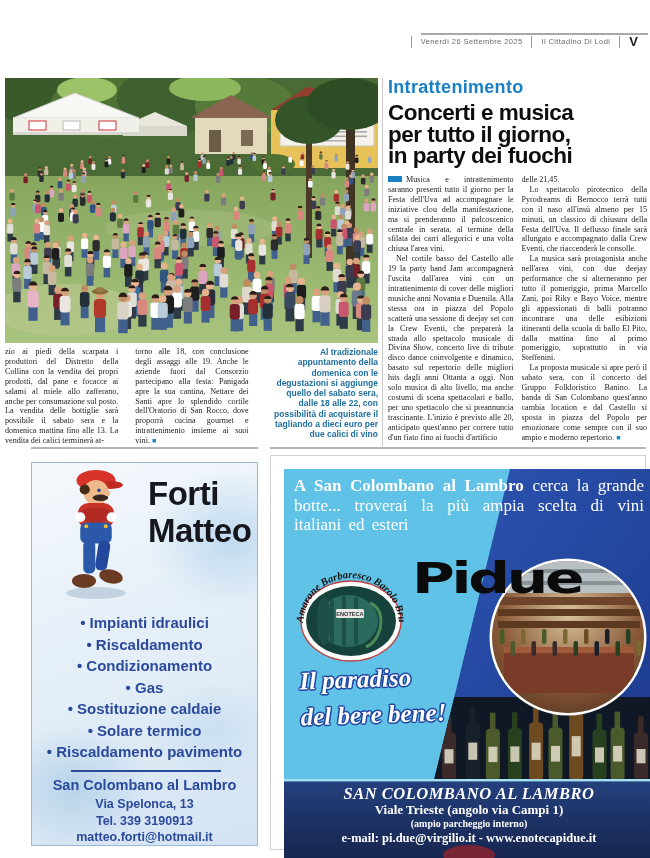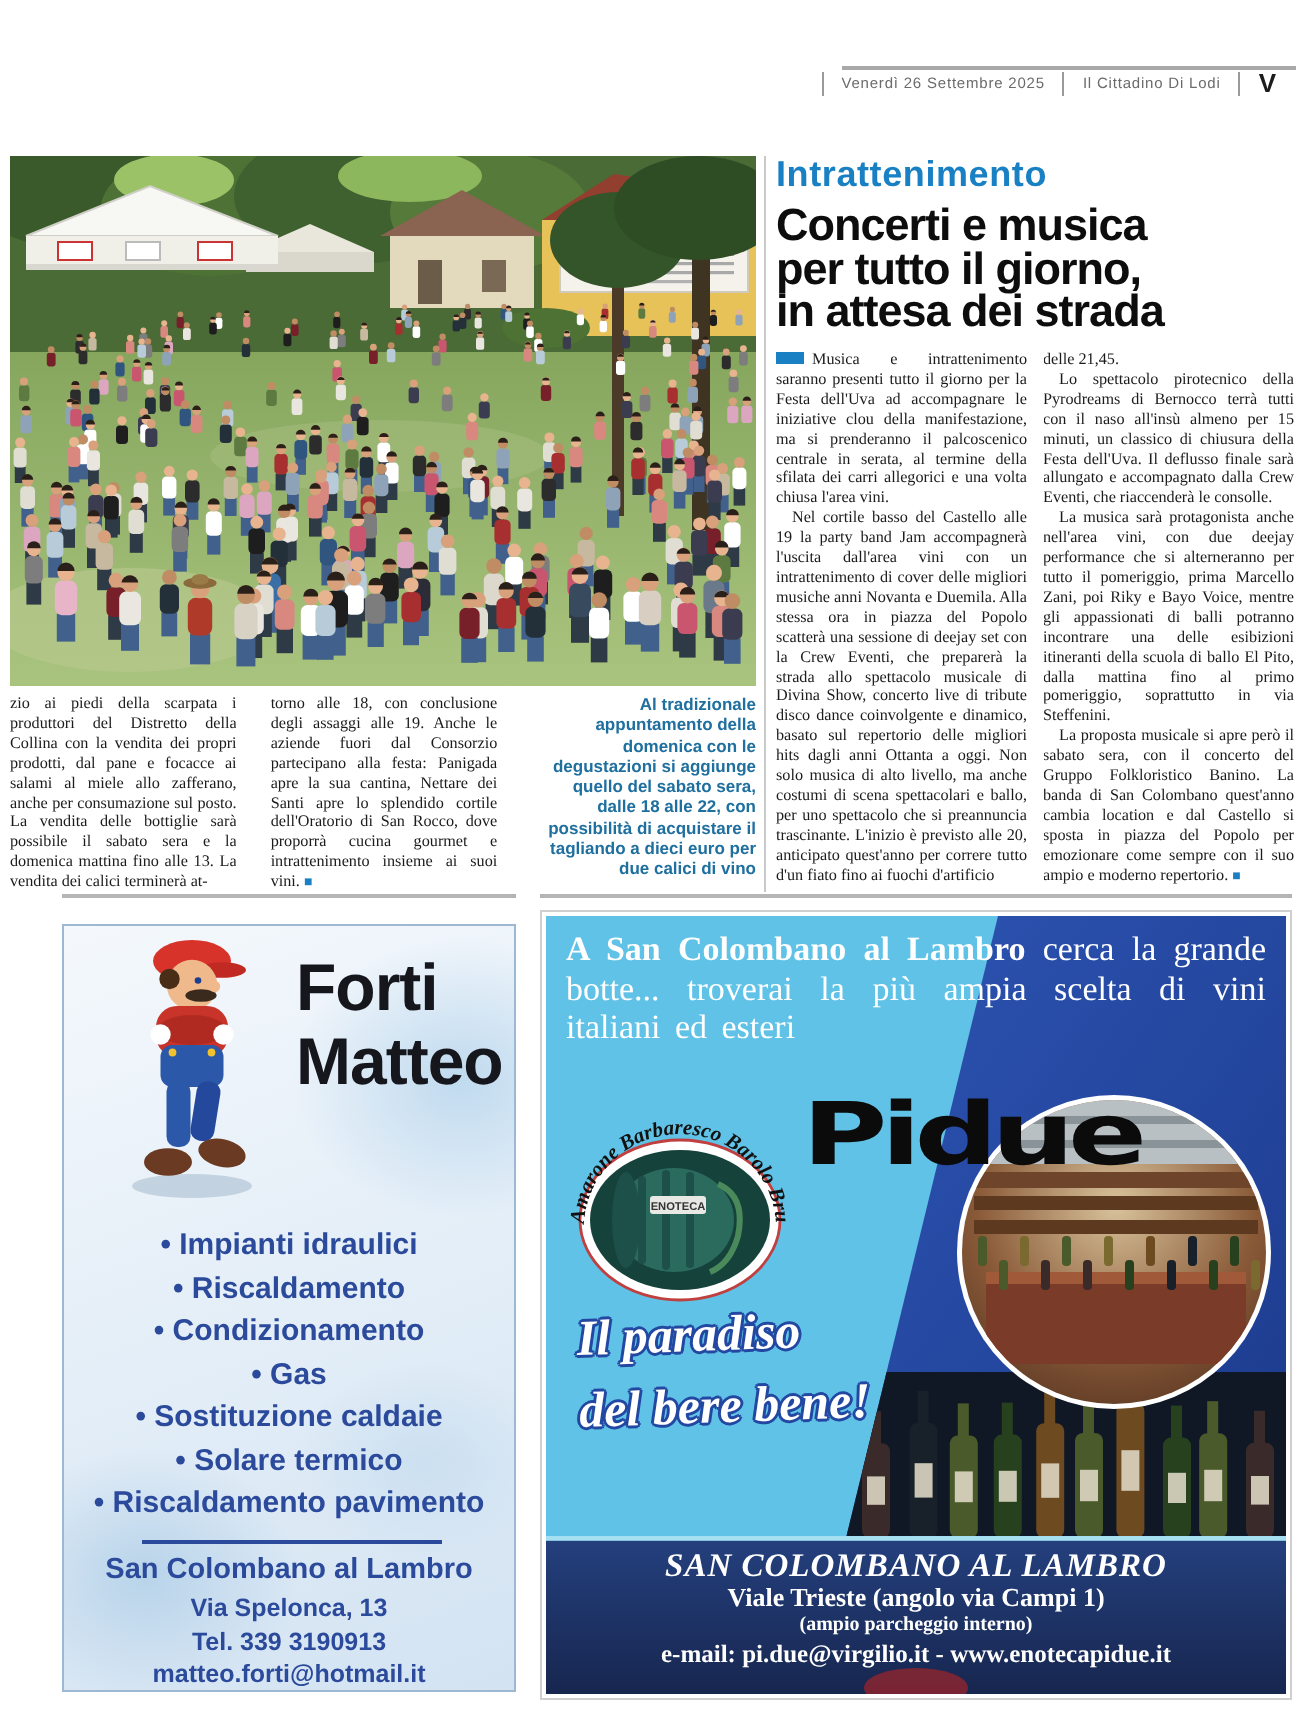--- a/index.html
+++ b/index.html
@@ -57,21 +57,21 @@
     overflow:hidden;}
   .mario{position:absolute;left:16px;top:4px;width:96px;height:138px;}
   .forti-title{position:absolute;left:116px;top:12px;font-size:33px;line-height:37px;font-weight:800;color:#16161d;letter-spacing:-.5px;}
   .forti-services{position:absolute;top:149px;left:0;width:100%;text-align:center;color:var(--forti-blue);font-weight:bold;font-size:15px;line-height:21.5px;}
   .forti-services div::before{content:"•  ";}
   .forti-div{position:absolute;top:307px;left:39px;width:150px;height:2px;background:var(--forti-blue);}
   .forti-city{position:absolute;top:314px;left:0;width:100%;text-align:center;font-weight:800;font-size:14.5px;color:var(--forti-blue);}
   .forti-lines{position:absolute;top:333px;left:0;width:100%;text-align:center;font-size:12.5px;line-height:16.5px;font-weight:bold;color:var(--forti-blue);}
 
   
-  .ad-pidue{position:absolute;left:270px;top:455px;width:376px;height:395px;background:#fff;border:1px solid #cfcfcf;padding:2px;}
+  .ad-pidue{position:absolute;left:270px;top:455px;width:376px;height:395px;background:#fff;border:1px solid #cfcfcf;padding:13px;}
   .pidue-in{position:relative;width:370px;height:389px;background:var(--pidue-light);overflow:hidden;}
   .pidue-bg{position:absolute;left:0;top:0;width:370px;height:389px;}
   .pidue-head{position:absolute;top:7px;left:10px;width:350px;font-family:"Liberation Serif",serif;font-size:17px;line-height:19.5px;color:#fff;text-align:justify;word-spacing:3px;}
   .pidue-head .hb{font-weight:bold;}
   .pidue-logo-circle{position:absolute;left:6px;top:90px;width:122px;height:108px;}
   .pidue-logo{position:absolute;left:128px;top:84px;font-family:"DejaVu Sans",sans-serif;font-weight:900;font-size:54px;letter-spacing:-3px;color:#0b0b0b;transform:scale(1.08,.8);transform-origin:left top;}
   .pidue-tag{position:absolute;left:16px;top:192px;font-family:"Liberation Serif",serif;font-style:italic;font-weight:bold;font-size:25px;line-height:36px;color:#fff;transform:rotate(-2deg);
     text-shadow:-1.5px 0 var(--pidue-dark),1.5px 0 var(--pidue-dark),0 -1.5px var(--pidue-dark),0 1.5px var(--pidue-dark),-1px -1px var(--pidue-dark),1px 1px var(--pidue-dark),-1px 1px var(--pidue-dark),1px -1px var(--pidue-dark);}
   .pidue-foot{position:absolute;left:0;top:316px;width:100%;text-align:center;color:#fff;font-family:"Liberation Serif",serif;font-weight:bold;}
   .pf-city{font-size:16.5px;font-style:italic;font-weight:800;letter-spacing:.5px;line-height:17px;}
@@ -877,21 +877,21 @@
     </svg>
   </div>
 
   <div class="v-rule"></div>
 
   <div class="article">
     <div class="kicker">Intrattenimento</div>
     <div class="headline">
       <span>Concerti e musica</span>
       <span>per tutto il giorno,</span>
-      <span>in attesa dei strada</span>
+      <span>in party dei fuochi</span>
     </div>
     <div class="article-cols">
       <div class="acol">
         <p><span class="lead-marker"></span><span>Musica e intrattenimento saranno presenti tutto il giorno per la Festa dell'Uva ad accompagnare le iniziative clou della manifestazione, ma si prenderanno il palcoscenico centrale in serata, al termine della sfilata dei carri allegorici e una volta chiusa l'area vini.</span></p>
         <p class="ind">Nel cortile basso del Castello alle 19 la party band Jam accompagnerà l'uscita dall'area vini con un intrattenimento di cover delle migliori musiche anni Novanta e Duemila. Alla stessa ora in piazza del Popolo scatterà una sessione di deejay set con la Crew Eventi, che preparerà la strada allo spettacolo musicale di Divina Show, concerto live di tribute disco dance coinvolgente e dinamico, basato sul repertorio delle migliori hits dagli anni Ottanta a oggi. Non solo musica di alto livello, ma anche costumi di scena spettacolari e ballo, per uno spettacolo che si preannuncia trascinante. L'inizio è previsto alle 20, anticipato quest'anno per correre tutto d'un fiato fino ai fuochi d'artificio</p>
       </div>
       <div class="acol">
         <p>delle 21,45.</p>
         <p class="ind">Lo spettacolo pirotecnico della Pyrodreams di Bernocco terrà tutti con il naso all'insù almeno per 15 minuti, un classico di chiusura della Festa dell'Uva. Il deflusso finale sarà allungato e accompagnato dalla Crew Eventi, che riaccenderà le consolle.</p>
         <p class="ind">La musica sarà protagonista anche nell'area vini, con due deejay performance che si alterneranno per tutto il pomeriggio, prima Marcello Zani, poi Riky e Bayo Voice, mentre gli appassionati di balli potranno incontrare una delle esibizioni itineranti della scuola di ballo El Pito, dalla mattina fino al primo pomeriggio, soprattutto in via Steffenini.</p>

